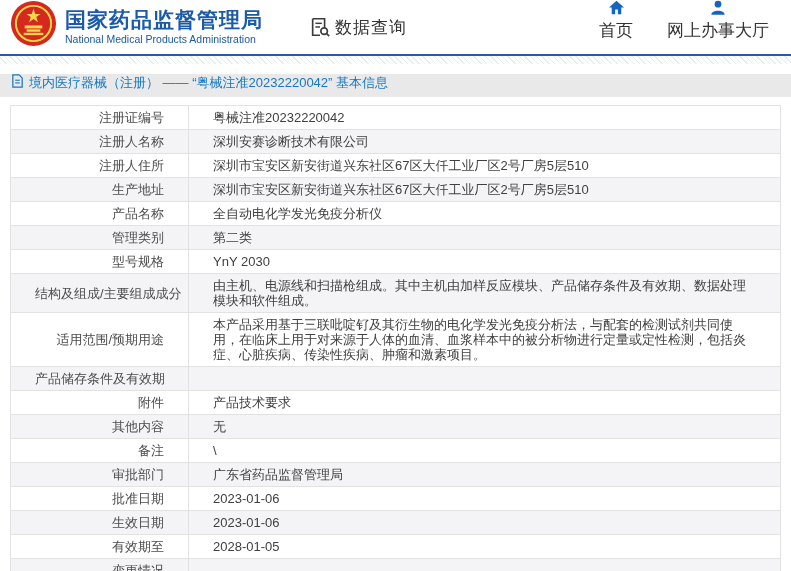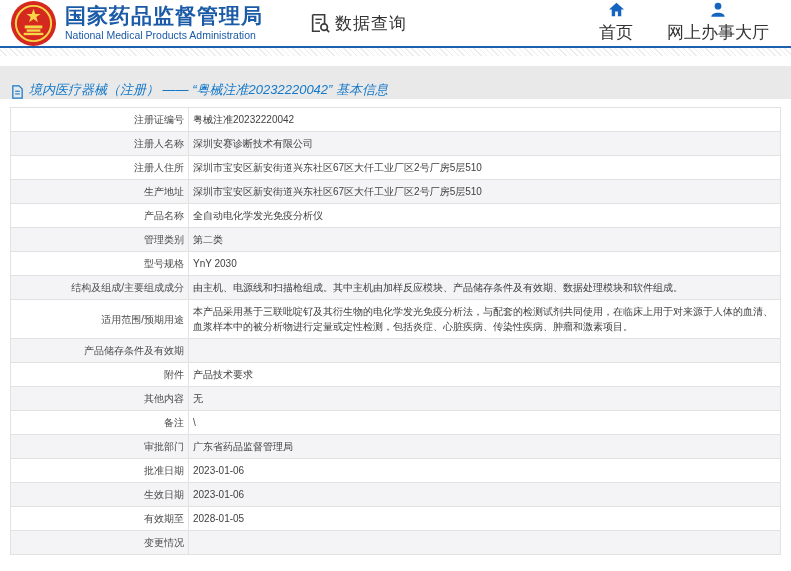--- a/index.html
+++ b/index.html
@@ -17,50 +17,50 @@
   }
   *{box-sizing:border-box;}
   html,body{margin:0;padding:0;}
   body{
     width:791px;height:571px;overflow:hidden;background:#fff;
     font-family:"Liberation Sans","DejaVu Sans",sans-serif;
     -webkit-font-smoothing:antialiased;
   }
   
   .header{
-    height:48px;display:flex;align-items:center;padding:0 14px 0 10px;
+    height:56px;display:flex;padding:0 14px 0 10px;
     border-bottom:2px solid var(--rule-blue);
   }
   .logo{width:47px;height:47px;flex:0 0 auto;margin-right:8px;}
   .brand{display:flex;flex-direction:column;justify-content:center;line-height:1.1;}
   .brand-title{font-size:21px;font-weight:bold;color:var(--brand-blue);letter-spacing:1px;}
   .brand-sub{font-size:10.5px;color:var(--brand-blue);margin-top:3px;}
   .section{display:flex;align-items:center;margin-left:46px;}
   .section .txt{font-size:17px;color:#333;margin-left:4px;letter-spacing:1px;}
   .header-spacer{flex:1;}
   .nav{display:flex;align-items:flex-start;gap:34px;padding-right:8px;}
   .nav-item{display:flex;flex-direction:column;align-items:center;cursor:pointer;}
   .nav-item .nav-label{font-size:17px;color:#333;margin-top:4px;white-space:nowrap;}
   
   .hatch{
     height:8px;
     background:repeating-linear-gradient(45deg,#ececec 0 1px,#ffffff 1px 4px);
   }
   
   .breadcrumb{
-    margin-top:10px;height:33px;background:var(--bar-gray);
-    display:flex;align-items:flex-end;padding:0 11px;font-style:italic;
+    margin-top:10px;height:23px;background:var(--bar-gray);
+    display:flex;align-items:flex-start;padding:0 11px;
   }
   .breadcrumb .crumb-text{font-size:13px;color:var(--link-blue);margin-left:5px;}
   
   .content{padding:8px 10px 0;}
   table.detail{width:100%;border-collapse:collapse;table-layout:fixed;}
   table.detail th,table.detail td{
     border:1px solid var(--border-gray);
-    font-size:10px;line-height:15px;padding:4px 4px;height:23px;
+    font-size:13px;line-height:15px;padding:4px 24px;height:23px;
   }
   table.detail th{
     width:178px;text-align:right;font-weight:400;color:var(--label-gray);
     white-space:nowrap;
   }
   table.detail td{color:var(--text-dark);text-align:left;word-break:break-all;}
   table.detail tr:nth-child(even){background:var(--row-alt);}
 </style>
 </head>
 <body>

